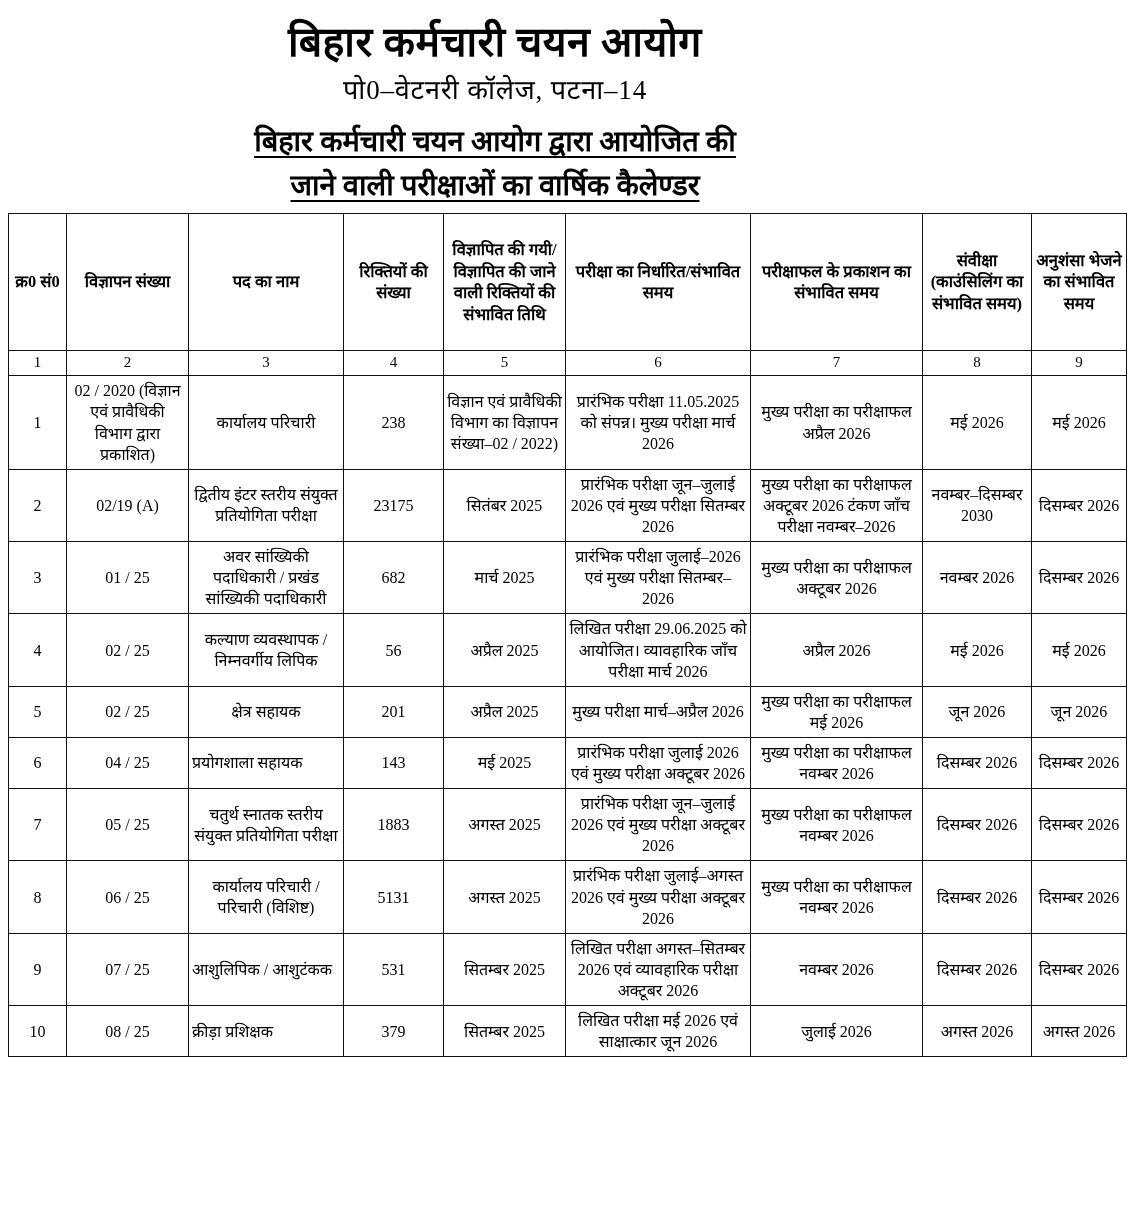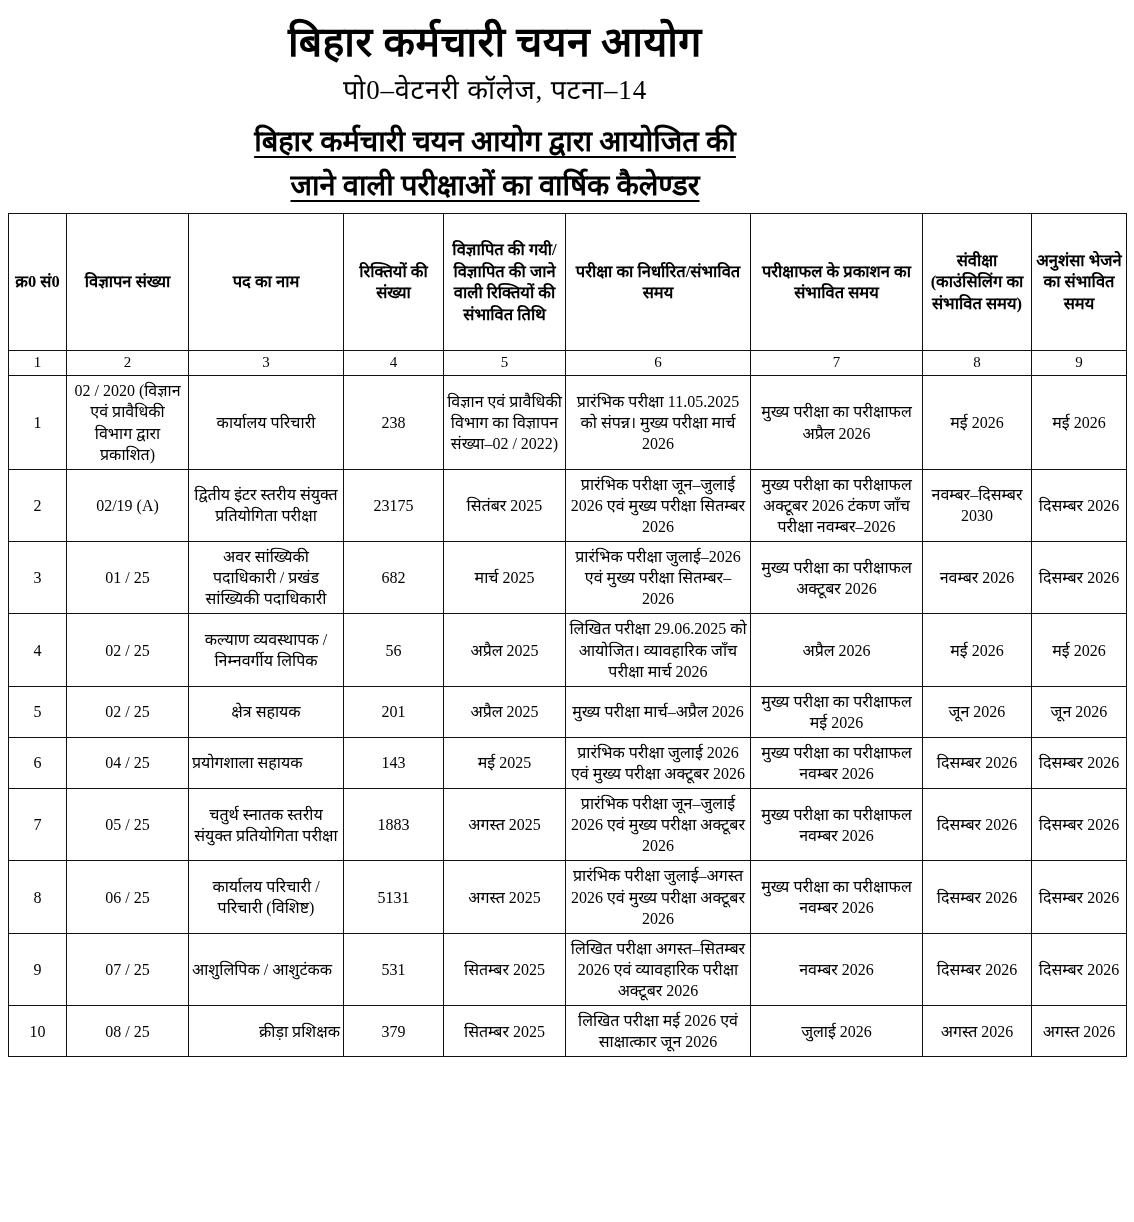--- a/index.html
+++ b/index.html
@@ -101,21 +101,21 @@
   td.c6 { font-size: 15.5px; }
   td.c7 { font-size: 15.5px; }
   td.c8 { font-size: 15.5px; }
   td.c9 { font-size: 15.5px; }
 
   
   tr[data-row="1"] td.c3 { text-align: center; padding-left: 3px; }
   tr[data-row="5"] td.c3 { text-align: center; padding-left: 3px; }
   tr[data-row="6"] td.c3 { text-align: left; }
   tr[data-row="9"] td.c3 { text-align: left; padding-left: 3px; }
-  tr[data-row="10"] td.c3 { text-align: right; }
+  tr[data-row="10"] td.c3 { text-align: left; }
 </style>
 </head>
 <body>
 
 <div class="page">
 
   <div class="doc-header">
     <div class="org-title">बिहार कर्मचारी चयन आयोग</div>
     <div class="org-address">पो0–वेटनरी कॉलेज, पटना–14</div>
     <div class="doc-subtitle">

